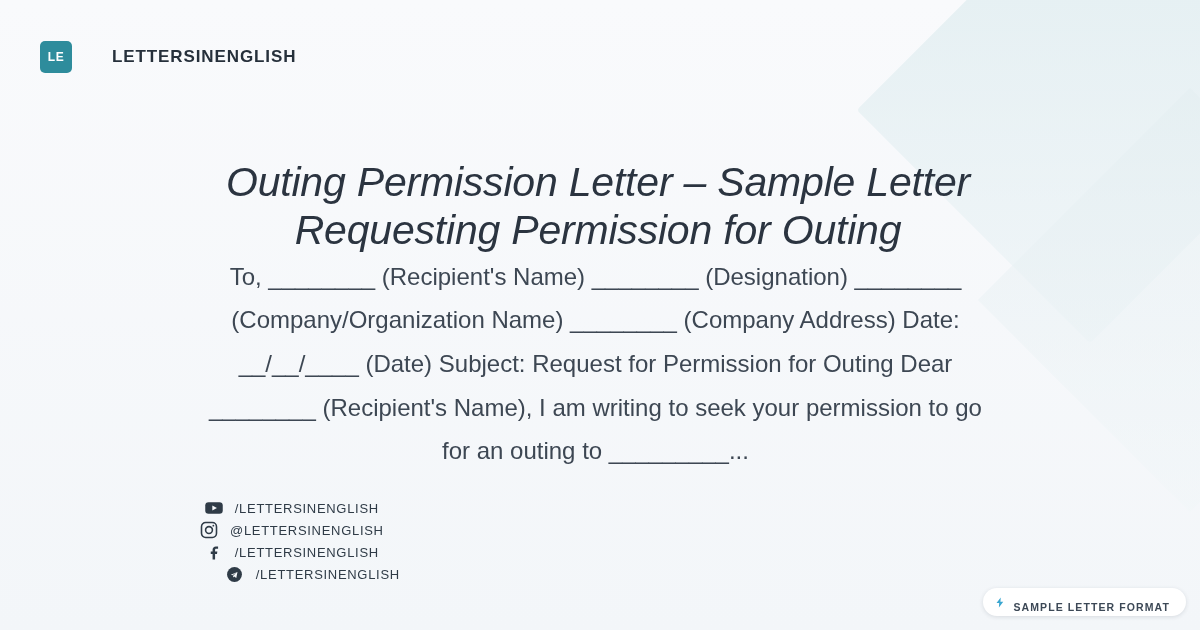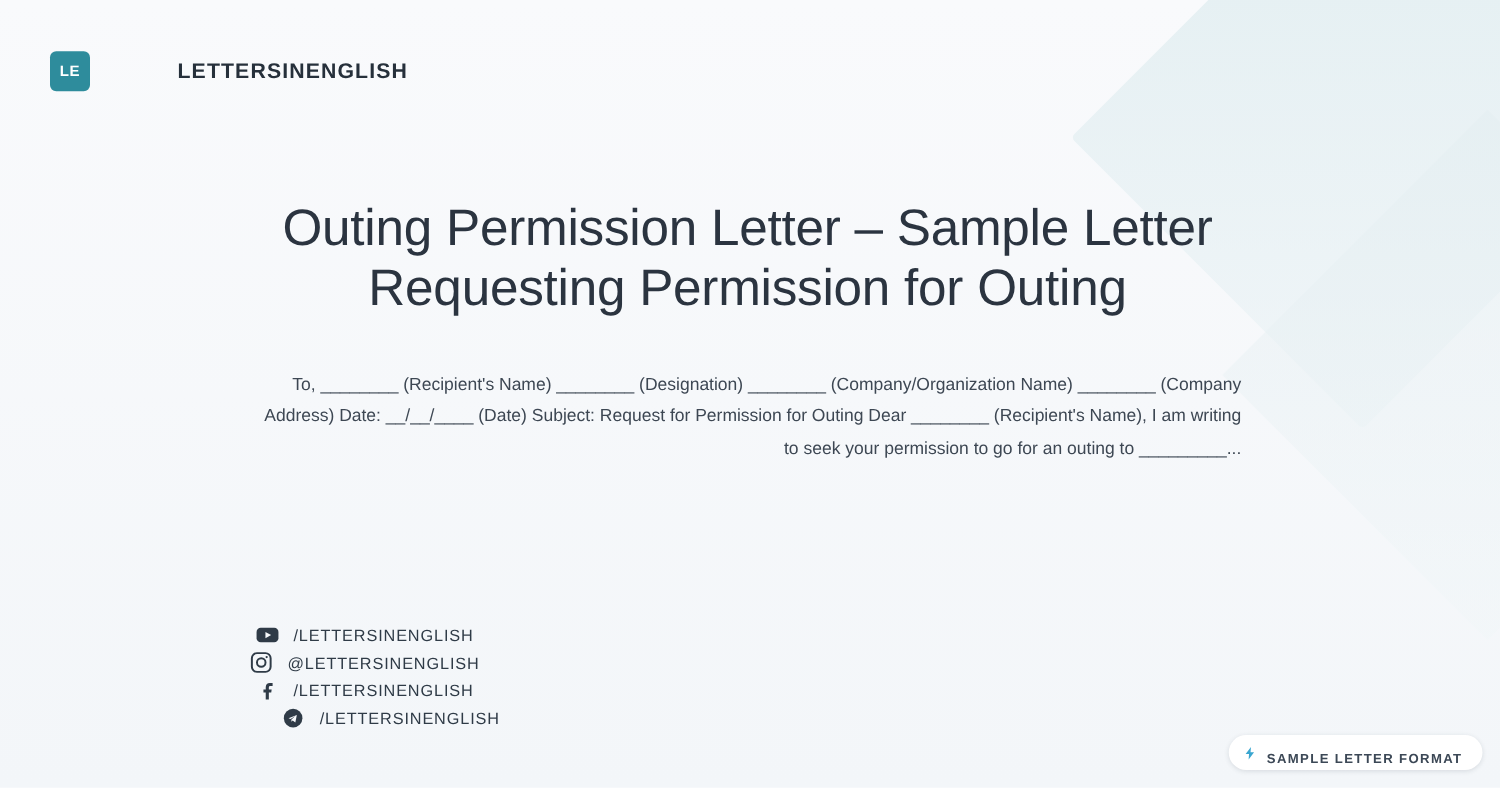--- a/index.html
+++ b/index.html
@@ -50,21 +50,21 @@
     background: transparent;
   }
 
   
   .brand {
     position: absolute;
     left: 40px;
     top: 41px;
     display: flex;
     align-items: center;
-    gap: 30px;
+    gap: 0;
   }
   .brand-mark {
     width: 32px;
     height: 32px;
     border-radius: 5px;
     background: #2e8c9c;
     color: #ffffff;
     font-size: 12px;
     font-weight: 700;
     letter-spacing: 0.5px;
@@ -87,27 +87,27 @@
     top: 158px;
     width: 800px;
   }
   .headline {
     font-size: 41px;
     line-height: 1.18;
     font-weight: 400;
     color: #2b3440;
     text-align: center;
     letter-spacing: -0.2px;
+    font-style: italic;
   }
   .excerpt {
-    margin-top: 40px;
-    font-size: 14px;
+    font-size: 24px;
     line-height: 1.82;
     color: #3d4753;
-    text-align: right;
+    text-align: center;
     font-weight: 400;
     width: 795px;
   }
 
   
   .socials {
     position: absolute;
     left: 198px;
     bottom: 45px;
     display: flex;

